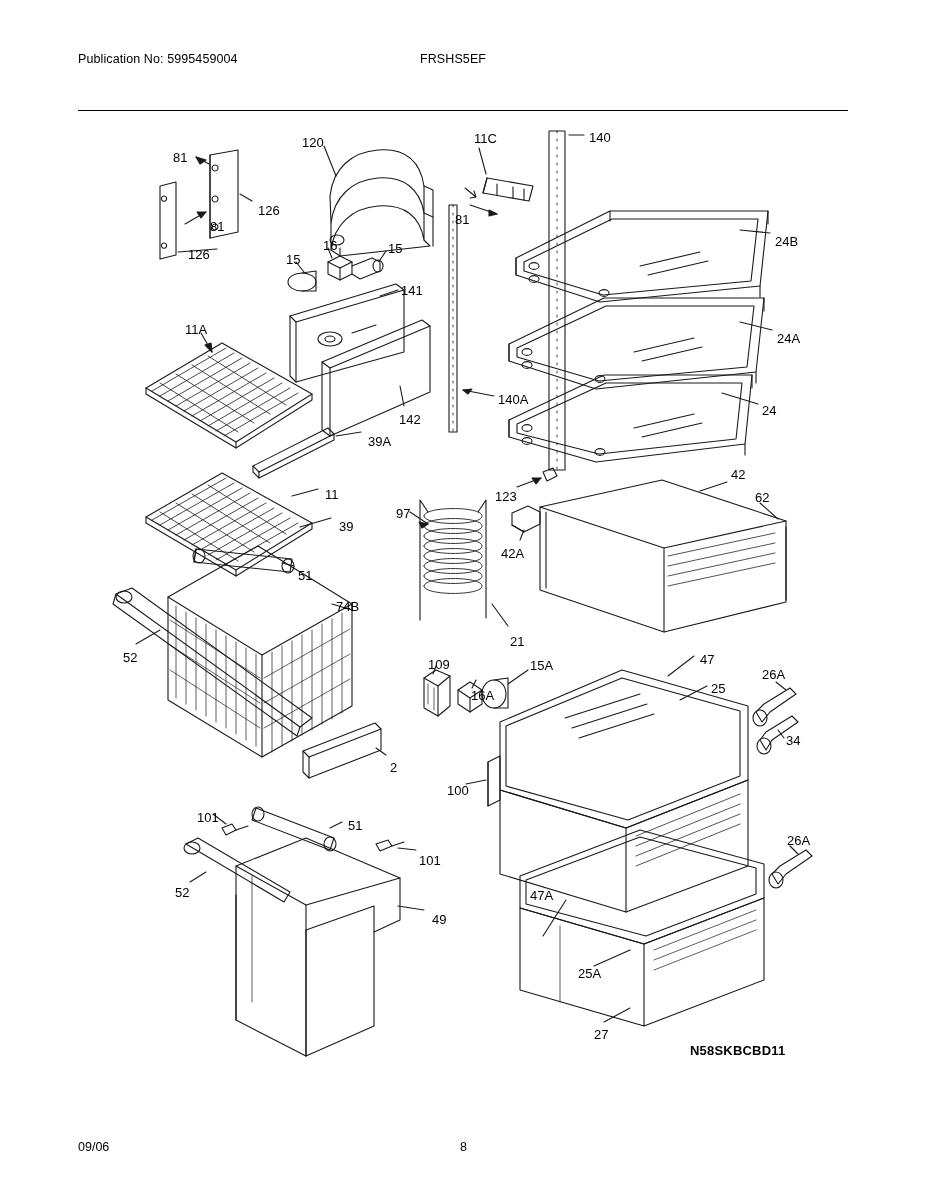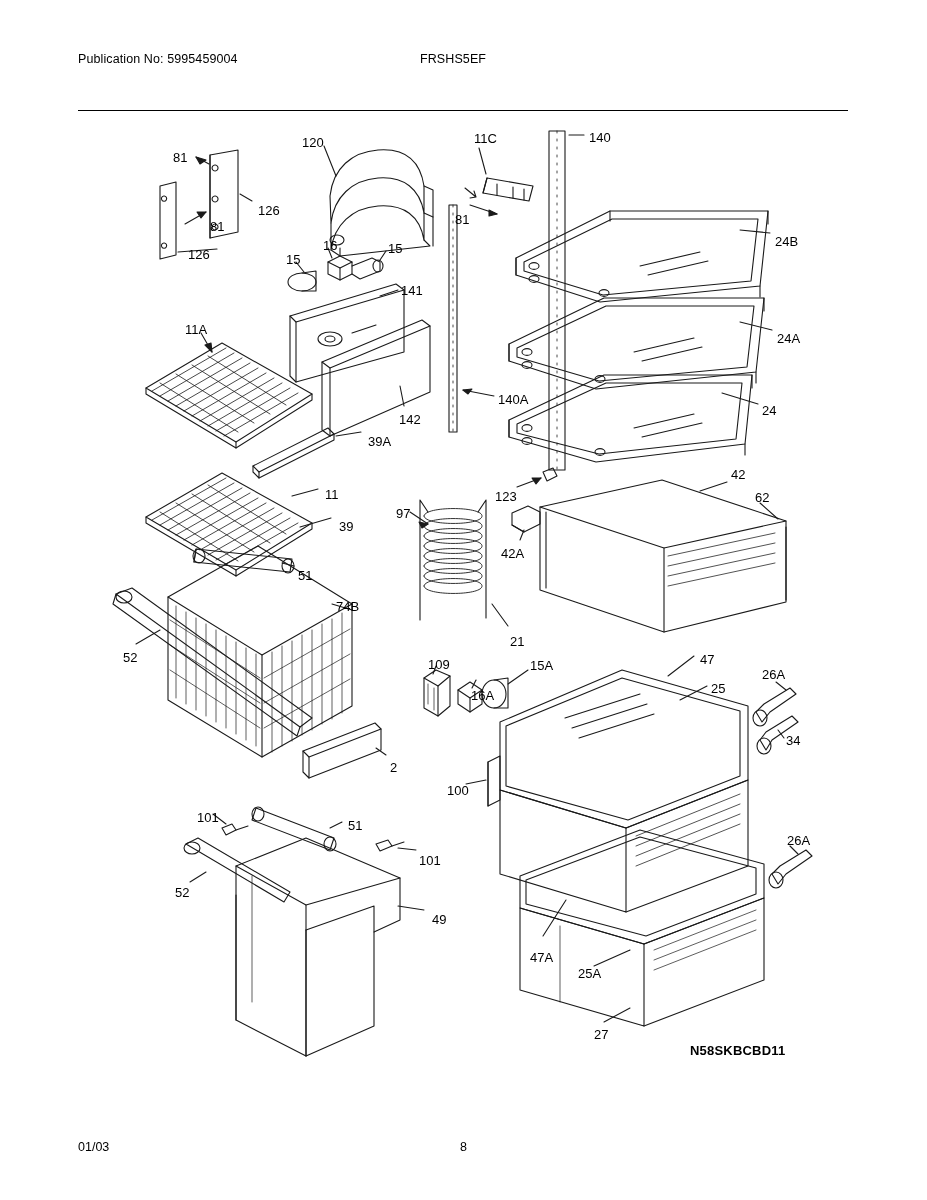--- a/index.html
+++ b/index.html
@@ -408,20 +408,20 @@
   <div class="lbl" style="left:711px;top:681px">25</div>
   <div class="lbl" style="left:786px;top:733px">34</div>
   <div class="lbl" style="left:447px;top:783px">100</div>
   <div class="lbl" style="left:390px;top:760px">2</div>
   <div class="lbl" style="left:197px;top:810px">101</div>
   <div class="lbl" style="left:348px;top:818px">51</div>
   <div class="lbl" style="left:419px;top:853px">101</div>
   <div class="lbl" style="left:787px;top:833px">26A</div>
   <div class="lbl" style="left:175px;top:885px">52</div>
   <div class="lbl" style="left:432px;top:912px">49</div>
-  <div class="lbl" style="left:530px;top:950px">47A</div>
+  <div class="lbl" style="left:530px;top:888px">47A</div>
   <div class="lbl" style="left:578px;top:966px">25A</div>
   <div class="lbl" style="left:594px;top:1027px">27</div>
 
   <div class="diagcode">N58SKBCBD11</div>
-  <div class="date">01/03</div>
+  <div class="date">09/06</div>
   <div class="pageno">8</div>
 </div>
 
 </body></html>

